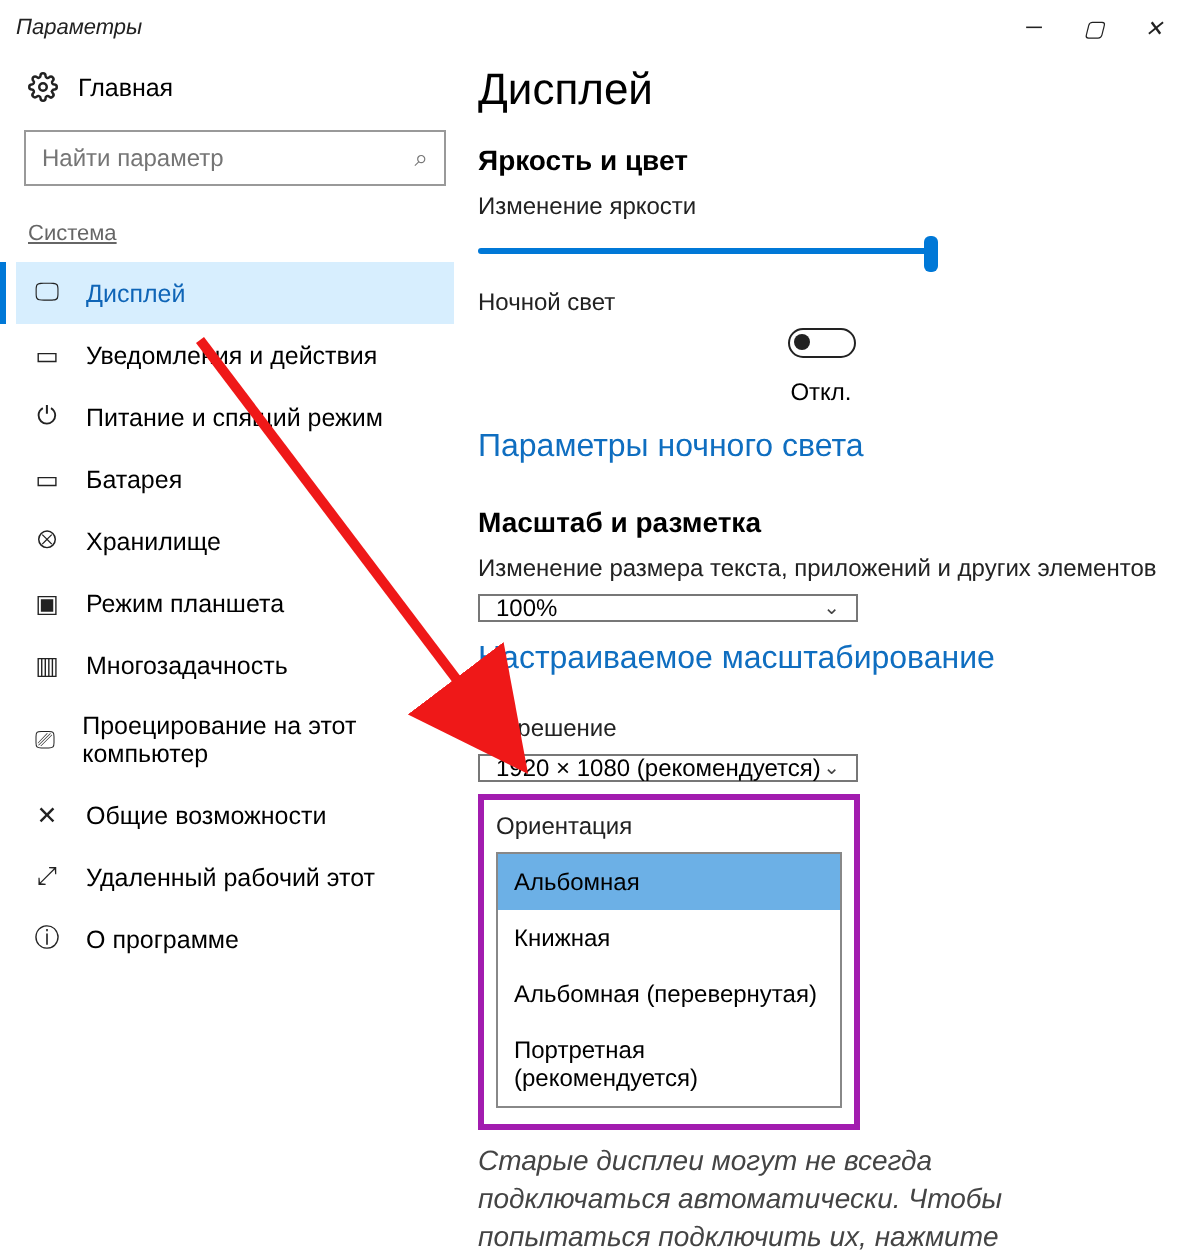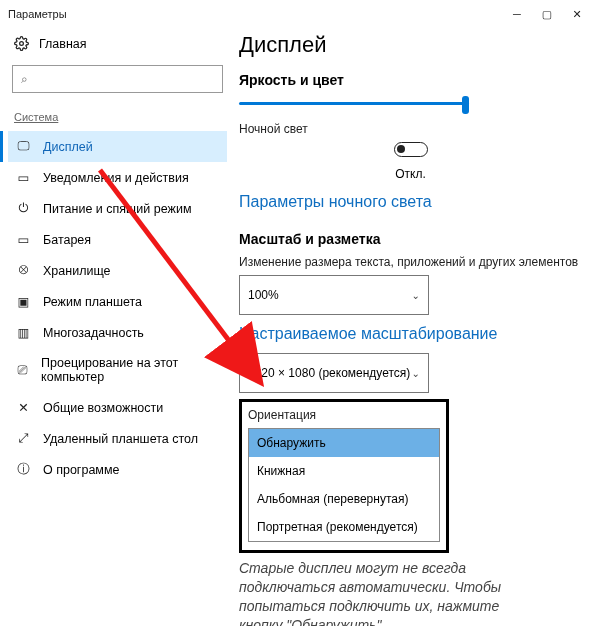--- a/index.html
+++ b/index.html
@@ -1,17 +1,17 @@
 <!DOCTYPE html>
 <html><head>
 <meta charset="utf-8">
 <style>
   * { box-sizing: border-box; margin: 0; padding: 0; font-family: "Segoe UI", Tahoma, sans-serif; }
   body { width: 600px; height: 626px; background: #fff; font-size: 12px; color: #000; position: relative; overflow: hidden; }
-  .titlebar { height: 28px; display: flex; align-items: center; padding: 0 8px; }
+  .titlebar { height: 28px; display: flex; align-items: center; padding: 0 8px; font-style: italic; }
   .titlebar-title { font-size: 11px; color: #222; flex: 1; }
   .win-controls { display: flex; gap: 0; }
   .win-btn { width: 30px; height: 24px; display: flex; align-items: center; justify-content: center; cursor: pointer; font-size: 11px; color: #222; }
   .content { display: flex; height: calc(100% - 28px); }
   .sidebar { width: 235px; padding: 0 8px; }
   .home-row { display: flex; align-items: center; gap: 10px; padding: 8px 6px 6px; font-size: 12.5px; }
   .gear { width: 15px; height: 15px; }
   .searchbox { margin: 8px 4px 14px; height: 28px; border: 1px solid #999; display: flex; align-items: center; padding: 0 8px; color: #777; font-size: 12px; }
   .searchbox input { border: none; outline: none; flex: 1; font-size: 12px; color: #333; background: transparent; }
   .section-title { color: #666; font-size: 11px; padding: 4px 6px 8px; text-decoration: underline; }
@@ -24,23 +24,23 @@
   h1 { font-weight: 400; font-size: 22px; margin-bottom: 14px; }
   h2 { font-weight: 700; font-size: 14px; margin: 10px 0 6px; }
   .label { font-size: 12px; margin: 8px 0 6px; color: #222; }
   .slider { position: relative; height: 18px; margin-bottom: 10px; width: 230px; }
   .slider-track { position: absolute; top: 8px; left: 0; right: 0; height: 3px; background: #0078d7; border-radius: 2px; }
   .slider-thumb { position: absolute; right: 0; top: 2px; width: 7px; height: 18px; background: #0078d7; border-radius: 3px; }
   .toggle-row { display: flex; align-items: center; gap: 10px; margin: 4px 0 8px; flex-direction: column; }
   .toggle { width: 34px; height: 15px; border: 1.5px solid #222; border-radius: 10px; position: relative; }
   .toggle-knob { position: absolute; left: 2px; top: 2px; width: 8px; height: 8px; background: #222; border-radius: 50%; }
   .link { color: #0f6ec0; font-size: 16px; cursor: pointer; margin: 4px 0 10px; display: inline-block; }
-  .combo { width: 190px; height: 40px; border: 1.5px solid #777; display: flex; align-items: center; justify-content: space-between; padding: 0 8px; font-size: 12px; margin-bottom: 6px; cursor: pointer; }
+  .combo { width: 190px; height: 14px; border: 1.5px solid #777; display: flex; align-items: center; justify-content: space-between; padding: 0 8px; font-size: 12px; margin-bottom: 6px; cursor: pointer; }
   .chev { font-size: 10px; color: #444; }
-  .redbox { border: 3px solid #000000; padding: 6px 6px 8px; margin: 6px 0 6px; width: 210px; position: relative; }
+  .redbox { border: 3px solid #a21caf; padding: 6px 6px 8px; margin: 6px 0 6px; width: 191px; position: relative; }
   .dropdown { border: 1px solid #888; background: #fff; margin-top: 4px; }
   .dd-item { padding: 7px 8px; font-size: 12px; cursor: pointer; }
   .dd-item.selected { background: #6cb0e6; }
   .hint { font-size: 14px; color: #444; line-height: 1.35; margin: 6px 0 8px; width: 300px; font-style: italic; }
   .button { display: inline-block; background: #ccc; border: 1px solid #aaa; padding: 5px 12px; font-size: 12px; cursor: pointer; }
   .arrow-overlay { position: absolute; left: 90px; top: 160px; pointer-events: none; }
 </style>
 </head>
 <body>
 
@@ -58,20 +58,21 @@
     <div class="home-row">
       <span class="nav-icon">
         <svg class="gear" viewBox="0 0 24 24" fill="none" stroke="#222" stroke-width="2">
             <circle cx="12" cy="12" r="3"></circle>
             <path d="M19.4 15a1.7 1.7 0 0 0 .34 1.87l.06.06a2 2 0 1 1-2.83 2.83l-.06-.06a1.7 1.7 0 0 0-1.87-.34 1.7 1.7 0 0 0-1 1.56V21a2 2 0 0 1-4 0v-.09a1.7 1.7 0 0 0-1.1-1.56 1.7 1.7 0 0 0-1.87.34l-.06.06a2 2 0 1 1-2.83-2.83l.06-.06a1.7 1.7 0 0 0 .34-1.87 1.7 1.7 0 0 0-1.56-1H3a2 2 0 0 1 0-4h.09a1.7 1.7 0 0 0 1.56-1.1 1.7 1.7 0 0 0-.34-1.87l-.06-.06a2 2 0 1 1 2.83-2.83l.06.06a1.7 1.7 0 0 0 1.87.34H9a1.7 1.7 0 0 0 1-1.56V3a2 2 0 0 1 4 0v.09a1.7 1.7 0 0 0 1 1.56 1.7 1.7 0 0 0 1.87-.34l.06-.06a2 2 0 1 1 2.83 2.83l-.06.06a1.7 1.7 0 0 0-.34 1.87V9a1.7 1.7 0 0 0 1.56 1H21a2 2 0 0 1 0 4h-.09a1.7 1.7 0 0 0-1.56 1z"></path>
           </svg>
       </span>
       <span>Главная</span>
     </div>
     <div class="searchbox">
+      <input type="text" placeholder="Найти параметр" style="">
       <span>⌕</span>
     </div>
     <div class="section-title">Система</div>
 
     <div class="nav-item active">
       <span class="nav-icon">🖵</span>
       <span class="nav-label">Дисплей</span>
     </div>
     <div class="nav-item">
       <span class="nav-icon">▭</span>
@@ -100,31 +101,32 @@
     <div class="nav-item">
       <span class="nav-icon">⎚</span>
       <span class="nav-label">Проецирование на этот компьютер</span>
     </div>
     <div class="nav-item">
       <span class="nav-icon">✕</span>
       <span class="nav-label">Общие возможности</span>
     </div>
     <div class="nav-item">
       <span class="nav-icon">⤢</span>
-      <span class="nav-label">Удаленный планшета стол</span>
+      <span class="nav-label">Удаленный рабочий этот</span>
     </div>
     <div class="nav-item">
       <span class="nav-icon">ⓘ</span>
       <span class="nav-label">О программе</span>
     </div>
   </div>
 
   <div class="main">
     <h1>Дисплей</h1>
     <h2>Яркость и цвет</h2>
+    <div class="label">Изменение яркости</div>
     <div class="slider">
       <div class="slider-track"></div>
       <div class="slider-thumb"></div>
     </div>
     <div class="label">Ночной свет</div>
     <div class="toggle-row">
       <div class="toggle">
         <div class="toggle-knob"></div>
       </div>
       <span>Откл.</span>
@@ -132,29 +134,30 @@
     <span class="link">Параметры ночного света</span>
 
     <h2>Масштаб и разметка</h2>
     <div class="label">Изменение размера текста, приложений и других элементов</div>
     <div class="combo">
       <span>100%</span>
       <span class="chev">⌄</span>
     </div>
     <span class="link">Настраиваемое масштабирование</span>
 
+    <div class="label">Разрешение</div>
     <div class="combo">
       <span>1920 × 1080 (рекомендуется)</span>
       <span class="chev">⌄</span>
     </div>
 
     <div class="redbox">
       <div class="label" style="margin-top:0">Ориентация</div>
       <div class="dropdown">
-        <div class="dd-item selected">Обнаружить</div>
+        <div class="dd-item selected">Альбомная</div>
         <div class="dd-item">Книжная</div>
         <div class="dd-item">Альбомная (перевернутая)</div>
         <div class="dd-item">Портретная (рекомендуется)</div>
       </div>
     </div>
 
     <div class="hint">Старые дисплеи могут не всегда подключаться автоматически. Чтобы попытаться подключить их, нажмите кнопку "Обнаружить".</div>
     <span class="button">Обнаружить</span>
     <br><br>
     

